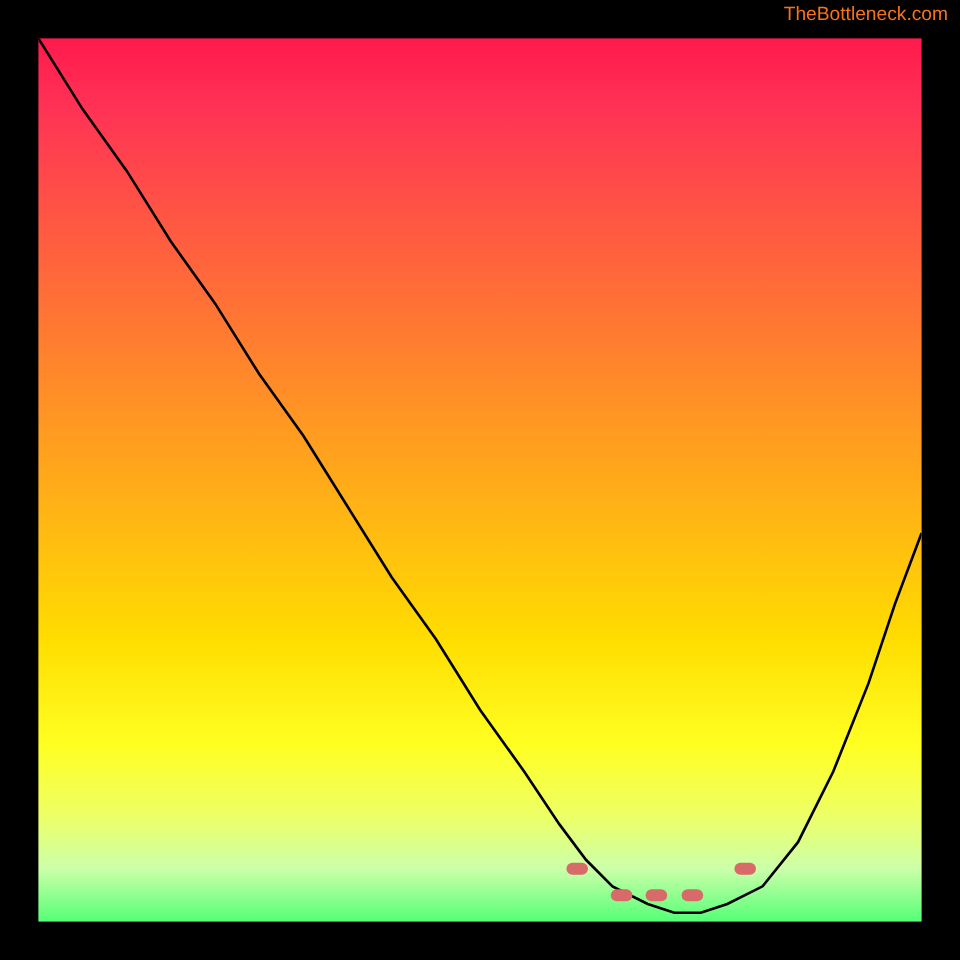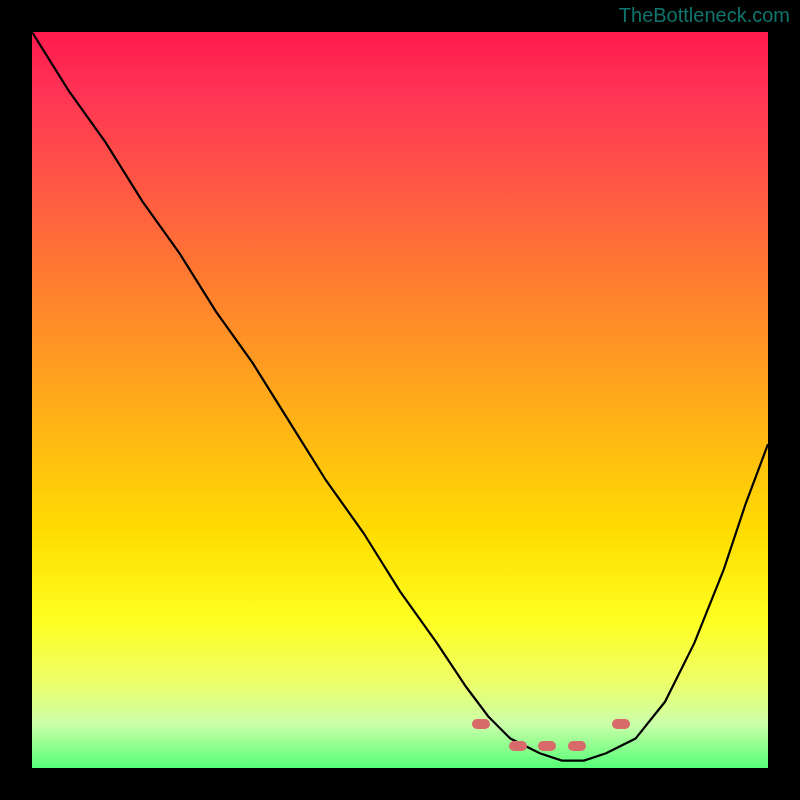--- a/index.html
+++ b/index.html
@@ -8,22 +8,22 @@
     height: 800px;
     background: #000;
     position: relative;
     overflow: hidden;
     font-family: Arial, sans-serif;
   }
   .attribution {
     position: absolute;
     top: 4px;
     right: 10px;
-    color: #0f766e;
-    font-size: 20px;
+    color: #f97316;
+    font-size: 16px;
     font-weight: 500;
     z-index: 10;
   }
   .plot-area {
     position: absolute;
     left: 32px;
     top: 32px;
     width: 736px;
     height: 736px;
     background: linear-gradient(to bottom,

